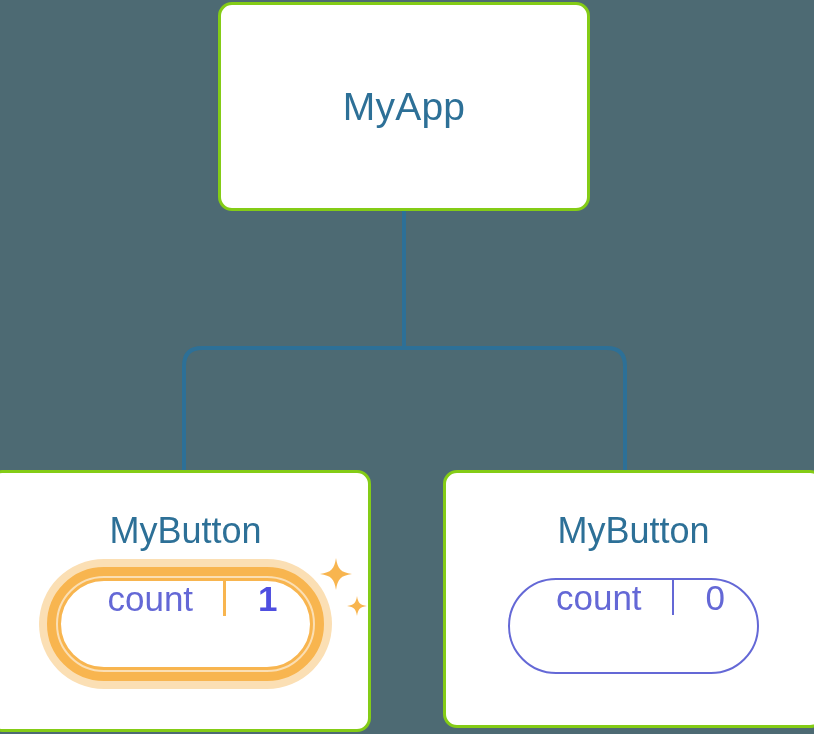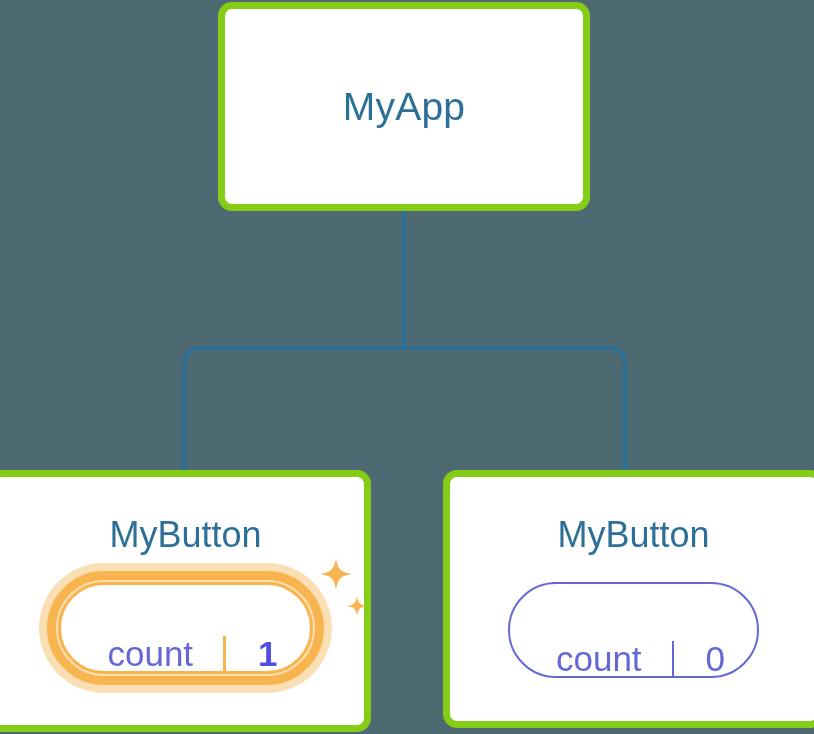--- a/index.html
+++ b/index.html
@@ -27,21 +27,21 @@
     top: 0;
     width: 814px;
     height: 734px;
     pointer-events: none;
   }
 
   
   .node {
     position: absolute;
     background: #ffffff;
-    border: 7px solid #84cc16;
+    border: 3px solid #84cc16;
     border-radius: 14px;
     box-sizing: border-box;
   }
 
   
   #node-app {
     left: 218px;
     top: 2px;
     width: 372px;
     height: 209px;
@@ -122,21 +122,21 @@
     bottom: -11px;
     border-radius: 999px;
     border: 9px solid #f8b54f;
     box-sizing: border-box;
   }
 
   .pill {
     position: relative;
     z-index: 2;
     display: flex;
-    align-items: flex-end;
+    align-items: flex-start;
     height: 92px;
     border-radius: 999px;
     background: #ffffff;
     box-sizing: border-box;
     overflow: hidden;
   }
   .pill.plain {
     border: 2px solid #6468d6;
     height: 96px;
   }

